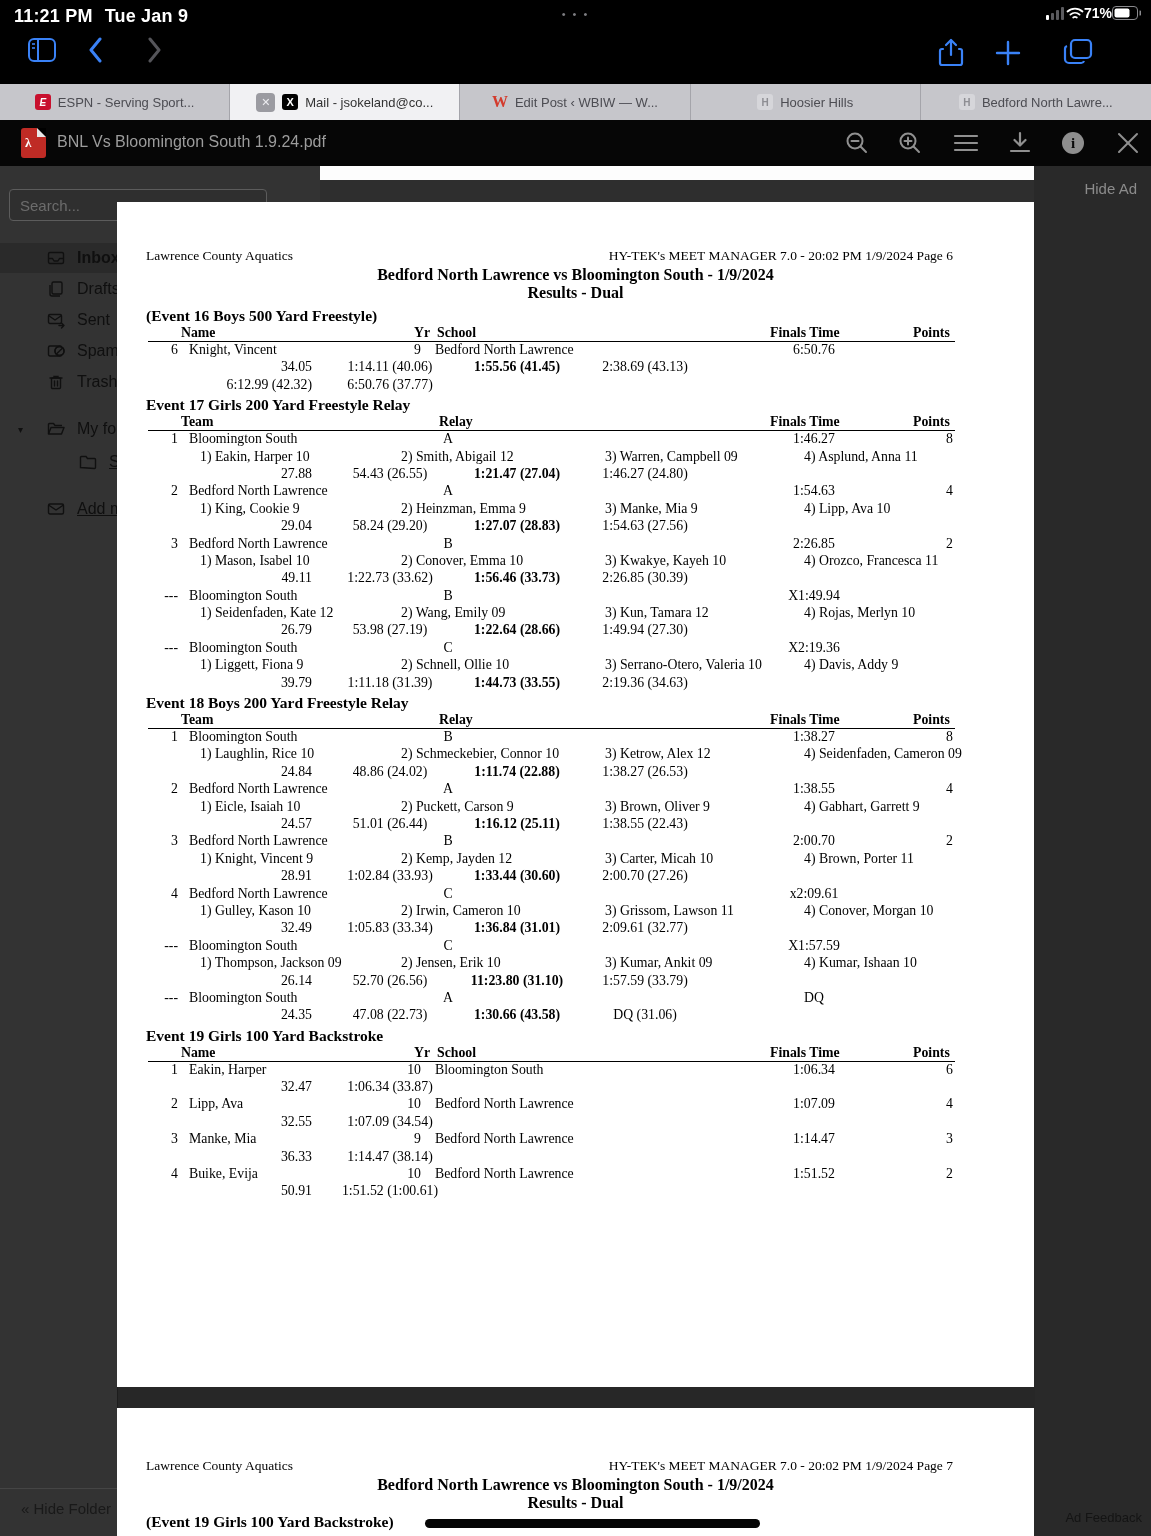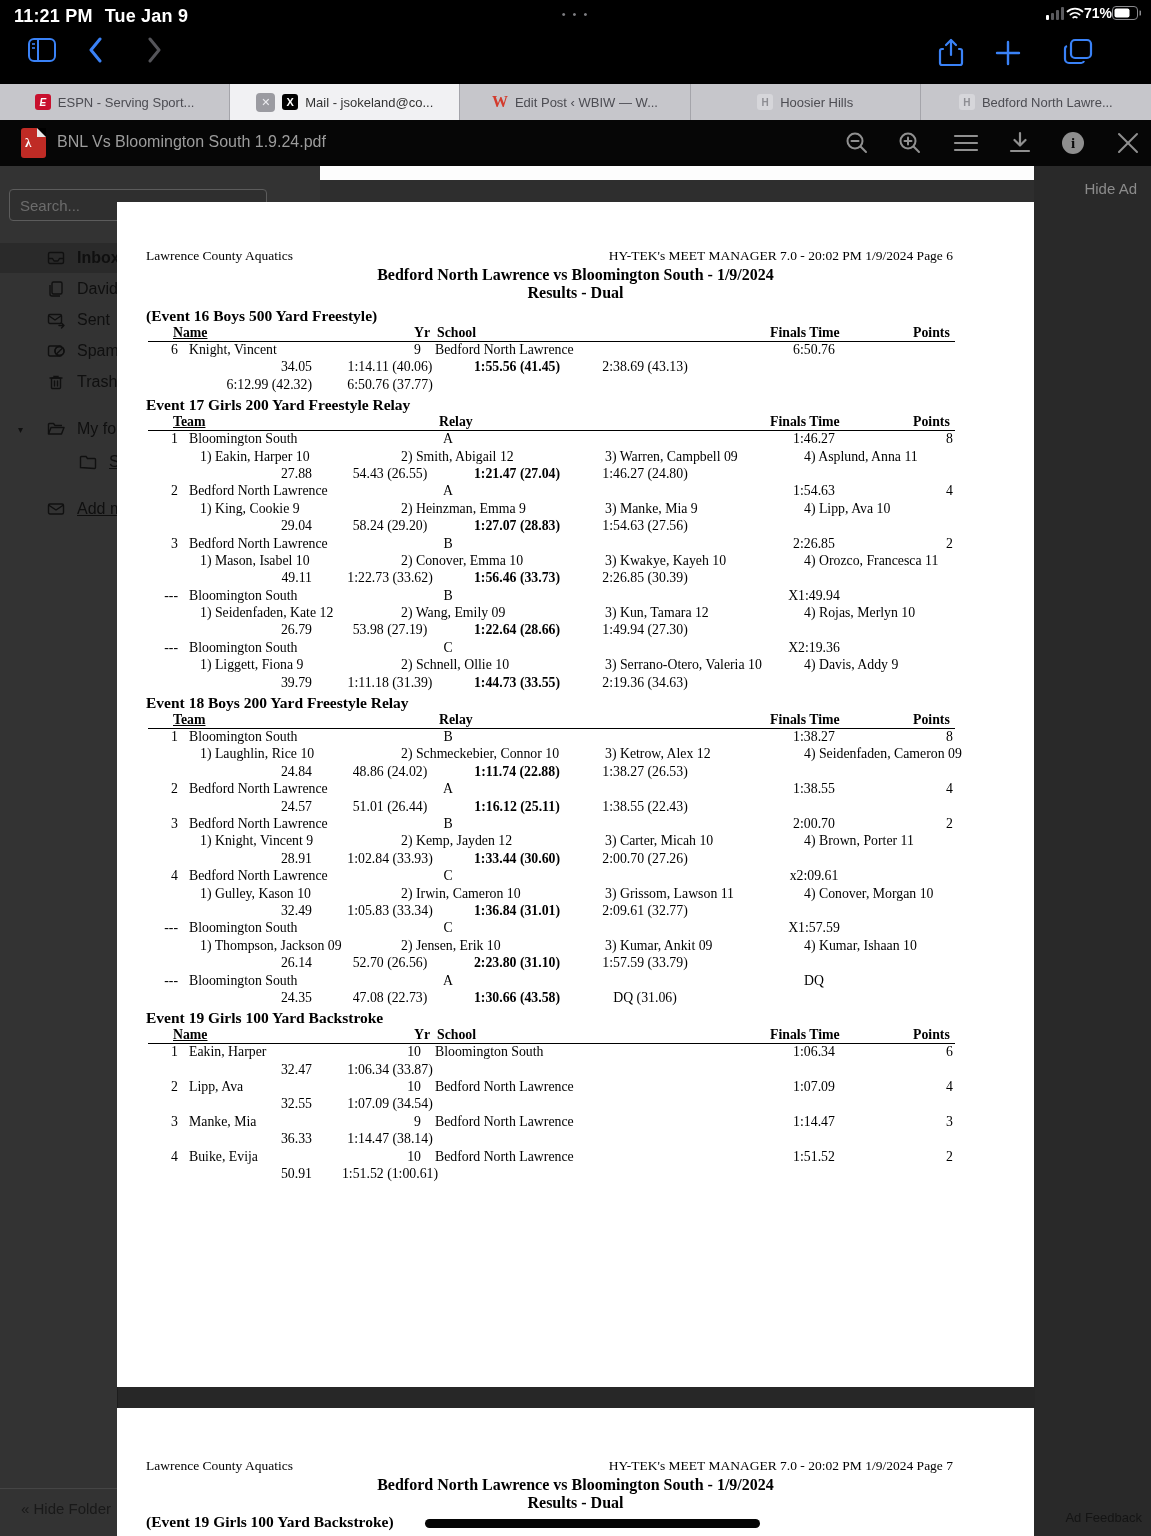--- a/index.html
+++ b/index.html
@@ -71,21 +71,21 @@
   #gap2{left:117px;top:1387px;width:917px;height:21px;background:#272727;border-left:1px solid #1d1d1d;}
   #page7{left:117px;top:1408px;width:917px;height:128px;background:#fff;color:#000;
          font-family:"Liberation Serif",serif;box-sizing:border-box;padding-top:50px;}
   .ph-row{position:relative;height:18px;font-size:13.5px;white-space:nowrap;}
   .ph-org{position:absolute;left:29px;}
   .ph-meta{position:absolute;right:81px;}
   .ph-center{text-align:center;font-weight:700;font-size:16px;}
   .ev-title{height:19px;line-height:19px;margin-left:29px;font-weight:700;font-size:15.5px;white-space:nowrap;}
   .ev-head{position:relative;height:16px;font-size:13.8px;font-weight:700;white-space:nowrap;}
   .ev-head .rule{position:absolute;left:31px;right:79px;bottom:-1px;border-bottom:1.6px solid #000;}
-  .h-name{position:absolute;left:56px;text-decoration:underline;} .h-yr{position:absolute;left:297px;} .h-school{position:absolute;left:320px;}
+  .h-name{position:absolute;left:64px;} .h-yr{position:absolute;left:297px;} .h-school{position:absolute;left:320px;}
   .h-relay{position:absolute;left:322px;} .h-ft{position:absolute;left:653px;} .h-pts{position:absolute;left:796px;}
   .prow{position:relative;height:17.4px;line-height:17.4px;font-size:13.8px;white-space:nowrap;}
   .place{position:absolute;right:856px;} .name{position:absolute;left:72px;}
   .yr{position:absolute;right:613px;} .school{position:absolute;left:318px;}
   .relay-letter{position:absolute;left:331px;transform:translateX(-50%);}
   .ftime{position:absolute;left:697px;transform:translateX(-50%);}
   .pts{position:absolute;right:81px;}
   .sw1{position:absolute;left:83px;} .sw2{position:absolute;left:284px;}
   .sw3{position:absolute;left:488px;} .sw4{position:absolute;left:687px;}
   .sp1{position:absolute;right:722px;} .sp2{position:absolute;left:273px;transform:translateX(-50%);}
@@ -293,21 +293,21 @@
   </div>
   <div class="sb-row" style="top:108px">
     <span class="ic">
         <svg width="18" height="18" viewBox="0 0 18 18">
           <g fill="none" stroke="#101010" stroke-width="1.4">
             <rect x="5" y="2" width="10" height="12" rx="1.5"></rect>
             <path d="M3 5 v9 a2 2 0 0 0 2 2 h8"></path>
           </g>
         </svg>
       </span>
-    <span>David</span>
+    <span>Drafts</span>
   </div>
   <div class="sb-row" style="top:139px">
     <span class="ic">
         <svg width="18" height="18" viewBox="0 0 18 18">
           <g fill="none" stroke="#101010" stroke-width="1.4" stroke-linejoin="round">
             <rect x="1.5" y="3.5" width="13" height="9" rx="1.5"></rect>
             <path d="M1.5 4.5 L8 9 L14.5 4.5"></path>
             <path d="M12 14.5 h5 m-2.5 -2.5 l2.5 2.5 l-2.5 2.5" stroke-linecap="round"></path>
           </g>
         </svg>
@@ -553,20 +553,26 @@
           <span class="sp4">1:38.27 (26.53)</span>
         </div>
         <div class="prow">
           <span class="place">2</span>
           <span class="name">Bedford North Lawrence</span>
           <span class="relay-letter">A</span>
           <span class="ftime">1:38.55</span>
           <span class="pts">4</span>
         </div>
         <div class="prow">
+          <span class="sw1">1) Eicle, Isaiah 10</span>
+          <span class="sw2">2) Puckett, Carson 9</span>
+          <span class="sw3">3) Brown, Oliver 9</span>
+          <span class="sw4">4) Gabhart, Garrett 9</span>
+        </div>
+        <div class="prow">
           <span class="sp1">24.57</span>
           <span class="sp2">51.01 (26.44)</span>
           <span class="sp3">1:16.12 (25.11)</span>
           <span class="sp4">1:38.55 (22.43)</span>
         </div>
         <div class="prow">
           <span class="place">3</span>
           <span class="name">Bedford North Lawrence</span>
           <span class="relay-letter">B</span>
           <span class="ftime">2:00.70</span>
@@ -610,21 +616,21 @@
         </div>
         <div class="prow">
           <span class="sw1">1) Thompson, Jackson 09</span>
           <span class="sw2">2) Jensen, Erik 10</span>
           <span class="sw3">3) Kumar, Ankit 09</span>
           <span class="sw4">4) Kumar, Ishaan 10</span>
         </div>
         <div class="prow">
           <span class="sp1">26.14</span>
           <span class="sp2">52.70 (26.56)</span>
-          <span class="sp3">2:23.80 (31.10)</span>
+          <span class="sp3">11:23.80 (31.10)</span>
           <span class="sp4">1:57.59 (33.79)</span>
         </div>
         <div class="prow">
           <span class="place">---</span>
           <span class="name">Bloomington South</span>
           <span class="relay-letter">A</span>
           <span class="ftime">DQ</span>
         </div>
         <div class="prow">
           <span class="sp1">24.35</span>

